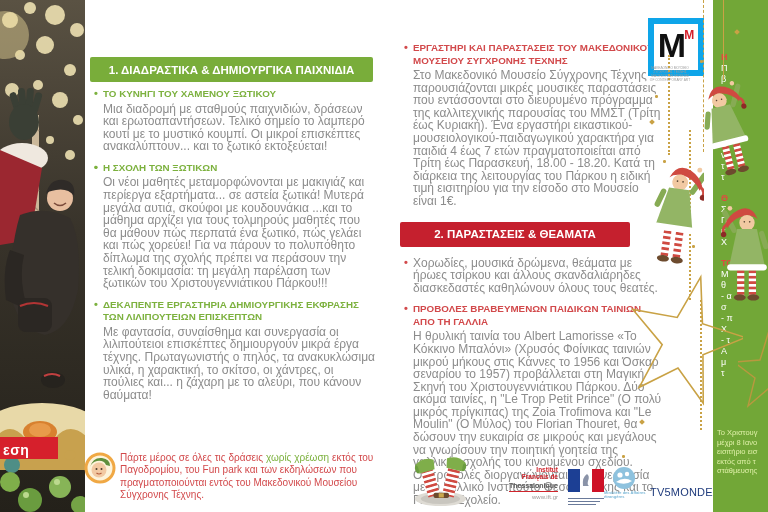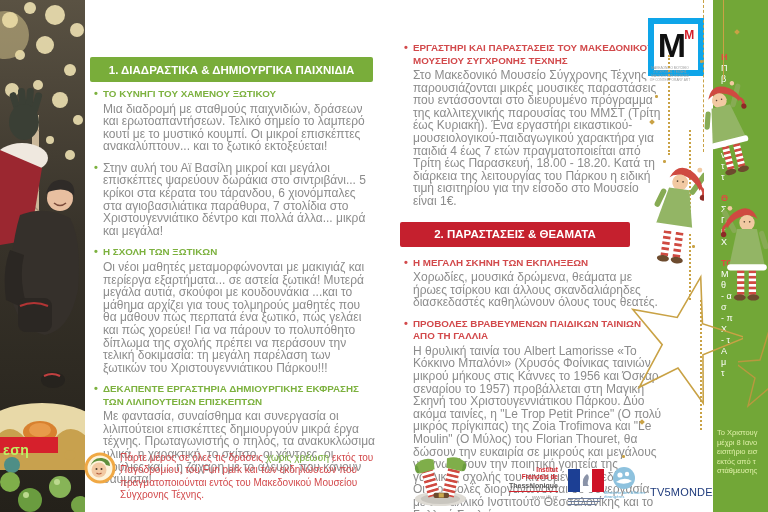--- a/index.html
+++ b/index.html
@@ -2,21 +2,21 @@
 <html><head>
 <meta charset="utf-8">
 <style>
   html,body{margin:0;padding:0;background:#e9e9e9;}
   .page{position:relative;width:768px;height:512px;background:#ffffff;overflow:hidden;
         font-family:"Liberation Sans", sans-serif;}
   .abs{position:absolute;}
 
   
   .photo{left:0;top:0;width:85px;height:512px;}
-  .photo-label{left:0;top:437px;width:55px;height:16px;background:#d6202c;color:#bef264;
+  .photo-label{left:0;top:437px;width:55px;height:22px;background:#d6202c;color:#ffffff;
     font-weight:bold;font-size:14px;line-height:26px;padding-left:3px;letter-spacing:.5px;}
 
   
   .bar{color:#fff;font-weight:bold;font-size:11.5px;text-align:right;border-radius:2px;
        display:flex;align-items:center;justify-content:center;}
   .green-bar{left:90px;top:57px;width:283px;height:25px;background:#79ad3a;}
   .red-bar{position:static;width:230px;height:25px;background:#c5202e;margin:14px 0 10px 0;}
 
   .col1{left:90px;top:88px;width:285px;}
   .col2{left:400px;top:42px;width:263px;}
@@ -177,21 +177,20 @@
         <div class="sec-title g">
           <span class="blt g">•</span><span>ΤΟ ΚΥΝΗΓΙ ΤΟΥ ΧΑΜΕΝΟΥ ΞΩΤΙΚΟΥ</span>
         </div>
         <div class="sec-body">Μια διαδρομή με σταθμούς παιχνιδιών, δράσεων και ερωτοαπαντήσεων. Τελικό σημείο το λαμπερό κουτί με το μυστικό κουμπί. Οι μικροί επισκέπτες ανακαλύπτουν... και το ξωτικό εκτοξεύεται!</div>
       </div>
 
       <div class="sec">
         <div class="sec-title g">
           <span class="blt g">•</span>
         </div>
-        <div class="sec-body">Στην αυλή του Αϊ Βασίλη μικροί και μεγάλοι επισκέπτες ψαρεύουν δωράκια στο σιντριβάνι... 5 κρίκοι στα κέρατα του τάρανδου, 6 χιονόμπαλες στα αγιοβασιλιάτικα παράθυρα, 7 στολίδια στο Χριστουγεννιάτικο δέντρο και πολλά άλλα... μικρά και μεγάλα!</div>
       </div>
 
       <div class="sec">
         <div class="sec-title g">
           <span class="blt g">•</span><span>Η ΣΧΟΛΗ ΤΩΝ ΞΩΤΙΚΩΝ</span>
         </div>
         <div class="sec-body">Οι νέοι μαθητές μεταμορφώνονται με μακιγιάζ και περίεργα εξαρτήματα... σε αστεία ξωτικά! Μυτερά μεγάλα αυτιά, σκούφοι με κουδουνάκια ...και το μάθημα αρχίζει για τους τολμηρούς μαθητές που θα μάθουν πώς περπατά ένα ξωτικό, πώς γελάει και πώς χορεύει! Για να πάρουν το πολυπόθητο δίπλωμα της σχολής πρέπει να περάσουν την τελική δοκιμασία: τη μεγάλη παρέλαση των ξωτικών του Χριστουγεννιάτικου Πάρκου!!!</div>
       </div>
 
       <div class="sec">
@@ -224,21 +223,21 @@
             <span class="blt r">•</span><span>ΕΡΓΑΣΤΗΡΙ ΚΑΙ ΠΑΡΑΣΤΑΣΕΙΣ ΤΟΥ ΜΑΚΕΔΟΝΙΚΟΥ ΜΟΥΣΕΙΟΥ ΣΥΓΧΡΟΝΗΣ ΤΕΧΝΗΣ</span>
           </div>
           <div class="sec-body">Στο Μακεδονικό Μουσείο Σύγχρονης Τέχνης παρουσιάζονται μικρές μουσικές παραστάσεις που εντάσσονται στο διευρυμένο πρόγραμμα της καλλιτεχνικής παρουσίας του ΜΜΣΤ (Τρίτη έως Κυριακή). Ένα εργαστήρι εικαστικού-μουσειολογικού-παιδαγωγικού χαρακτήρα για παιδιά 4 έως 7 ετών πραγματοποιείται από Τρίτη έως Παρασκευή, 18.00 - 18.20. Κατά τη διάρκεια της λειτουργίας του Πάρκου η ειδική τιμή εισιτηρίου για την είσοδο στο Μουσείο είναι 1€.</div>
         </div>
       </div>
     <div class="bar red-bar">2. ΠΑΡΑΣΤΑΣΕΙΣ &amp; ΘΕΑΜΑΤΑ</div>
     <div>
 
         <div class="sec">
           <div class="sec-title r">
-            <span class="blt r">•</span><span>Η ΜΕΓΑΛΗ ΣΚΗΝΗ ΤΩΝ ΕΚΠΛΗΞΕΩΝ</span>
+            <span class="blt r">•</span>
           </div>
           <div class="sec-body">Χορωδίες, μουσικά δρώμενα, θεάματα με ήρωες τσίρκου και άλλους σκανδαλιάρηδες διασκεδαστές καθηλώνουν όλους τους θεατές.</div>
         </div>
 
         <div class="sec">
           <div class="sec-title r">
             <span class="blt r">•</span><span>ΠΡΟΒΟΛΕΣ ΒΡΑΒΕΥΜΕΝΩΝ ΠΑΙΔΙΚΩΝ ΤΑΙΝΙΩΝ ΑΠΟ ΤΗ ΓΑΛΛΙΑ</span>
           </div>
           <div class="sec-body">Η θρυλική ταινία του Albert Lamorisse «Το Κόκκινο Μπαλόνι» (Χρυσός Φοίνικας ταινιών μικρού μήκους στις Κάννες το 1956 και Όσκαρ σεναρίου το 1957) προβάλλεται στη Μαγική Σκηνή του Χριστουγεννιάτικου Πάρκου. Δύο ακόμα ταινίες, η "Le Trop Petit Prince" (Ο πολύ μικρός πρίγκιπας) της Zoia Trofimova και "Le Moulin" (Ο Μύλος) του Florian Thouret, θα δώσουν την ευκαιρία σε μικρούς και μεγάλους να γνωρίσουν την ποιητική γοητεία της γαλλικής σχολής του κινουμένου σχεδίου.
 Οι προβολές διοργανώνονται σε συνεργασία με το Γαλλικό Ινστιτούτο Θεσσαλονίκης και το Γαλλικό Σχολείο.</div>

